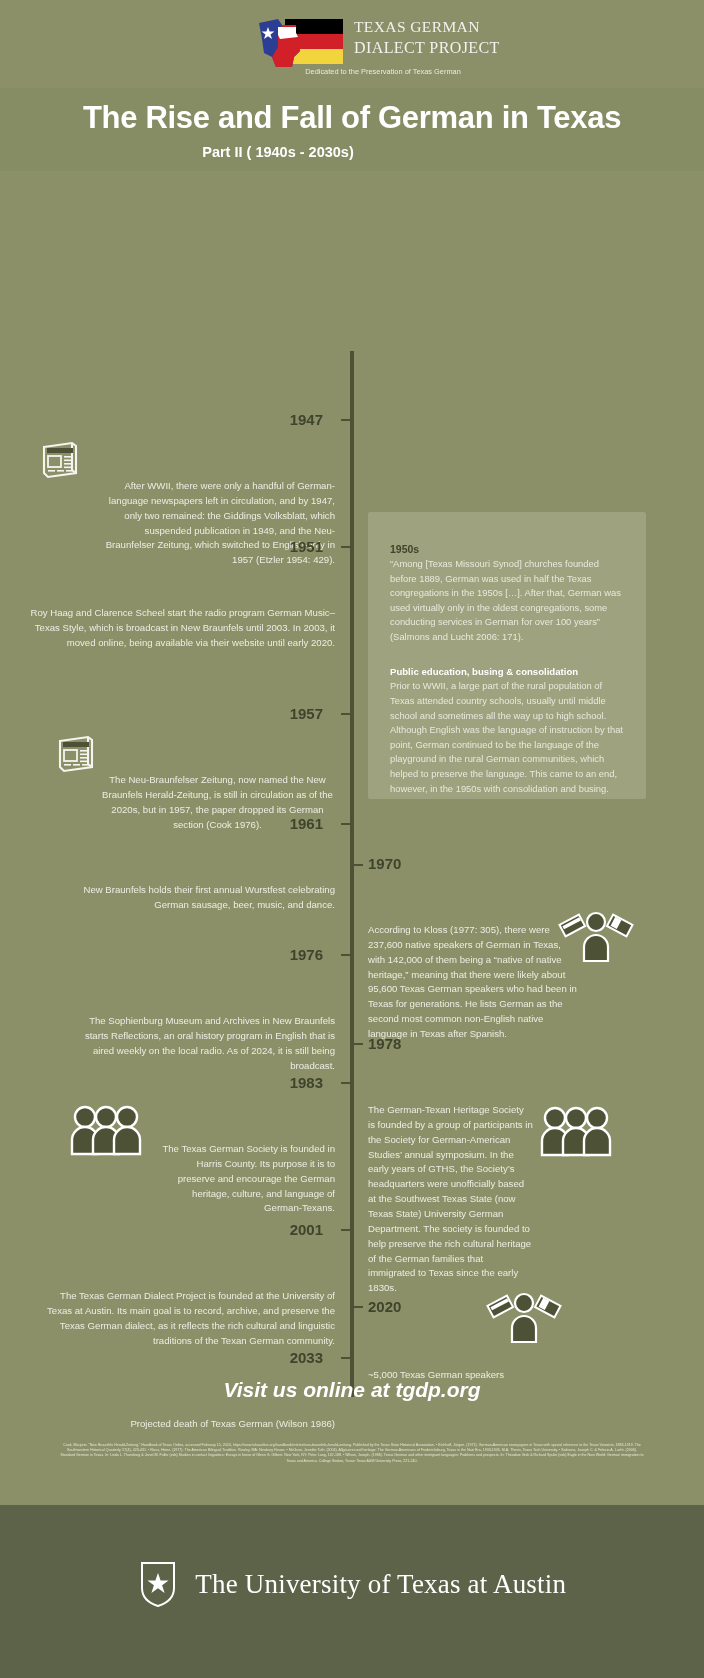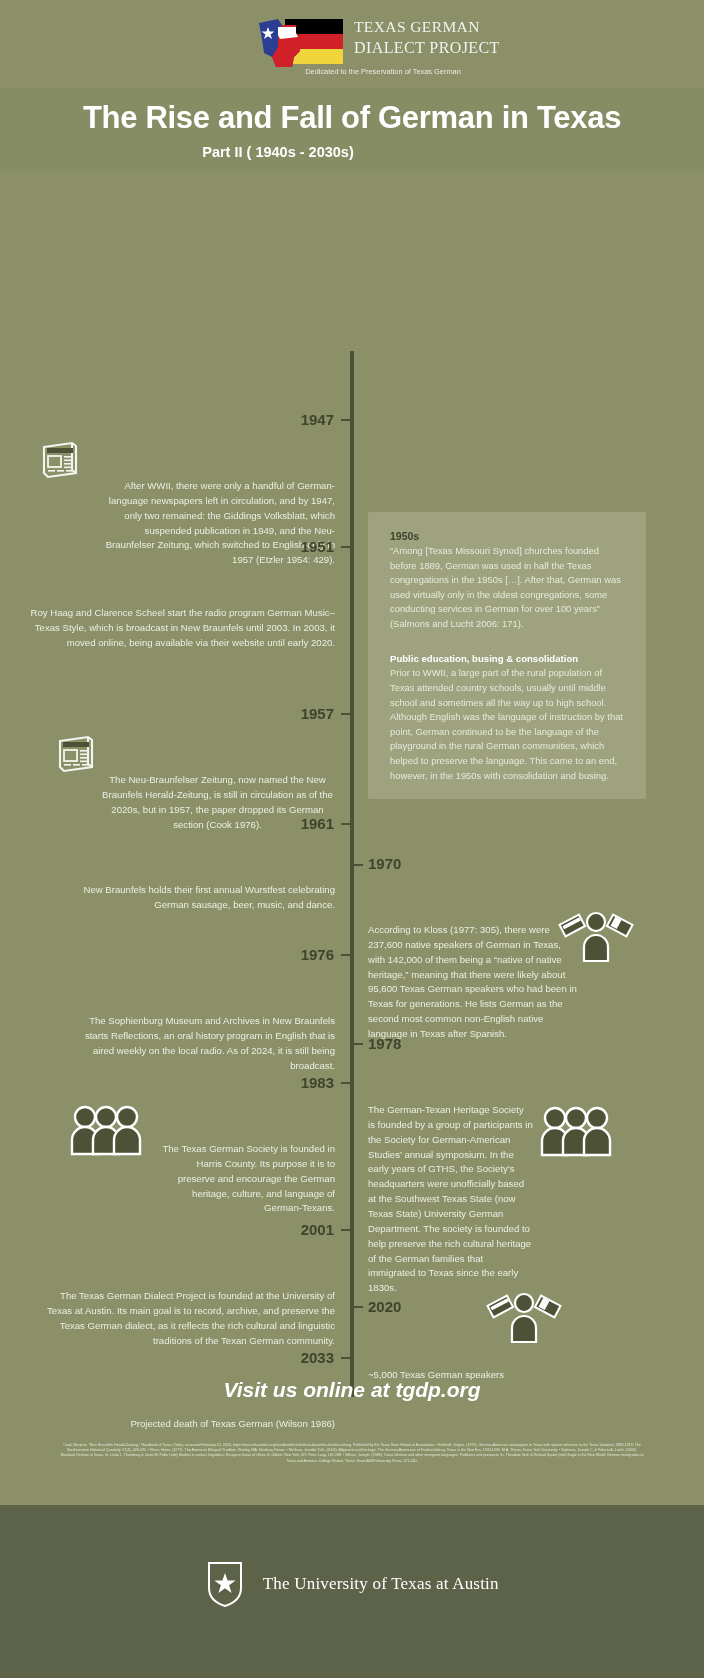--- a/index.html
+++ b/index.html
@@ -121,34 +121,34 @@
     color: #3f442c;
     white-space: nowrap;
   }
   .entry .body {
     position: absolute;
     font-size: 9.6px;
     line-height: 1.55;
     color: #eceee2;
     margin-top: 48px;
   }
-  .entry.side-left .year { right: 1px; text-align: right; }
+  .entry.side-left .year { right: 12px; text-align: right; }
   .entry.side-left .body { right: 0; text-align: right; }
   .entry.side-right .year { left: 0; text-align: left; }
   .entry.side-right .body { left: 0; text-align: left; }
 
   
   .callout {
     position: absolute;
     left: 368px; top: 341px;
     width: 278px; height: 287px;
     background: rgba(233,235,214,0.20);
     border-radius: 2px;
   }
-  .callout-inner { padding: 18px 22px 0 22px; }
+  .callout-inner { padding: 31px 22px 0 22px; }
   .callout h4 {
     margin: 0 0 2px 0;
     font-size: 10.5px;
     font-weight: bold;
     color: #3f442c;
   }
   .callout h5 {
     margin: 22px 0 2px 0;
     font-size: 9.6px;
     font-weight: bold;
@@ -200,21 +200,21 @@
   .ut-seal {
     display: inline-block;
     vertical-align: middle;
     width: 40px; height: 48px;
   }
   .ut-name {
     display: inline-block;
     vertical-align: middle;
     margin-left: 13px;
     font-family: "Liberation Serif", serif;
-    font-size: 17px;
+    font-size: 27px;
     color: #ffffff;
     letter-spacing: 0.2px;
   }
 </style>
 </head>
 <body>
 
 <div id="page">
 
   <div class="logo-band">

